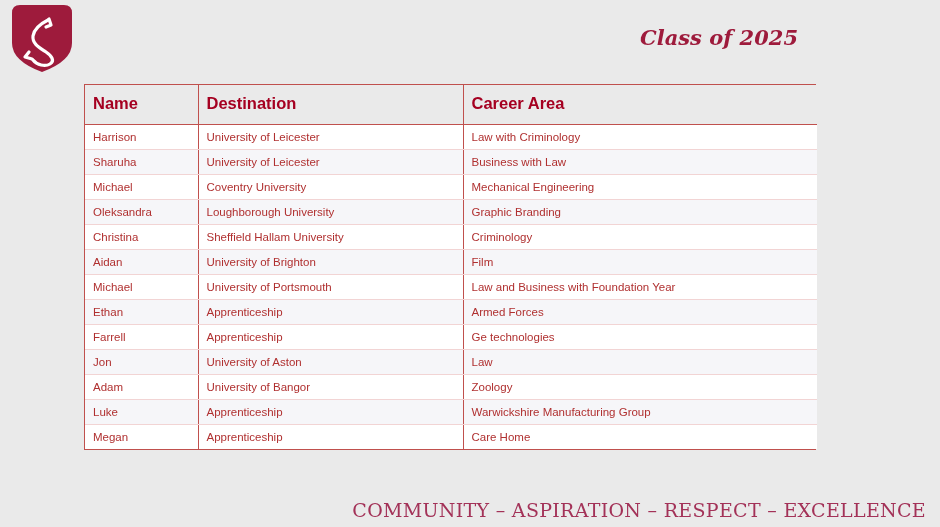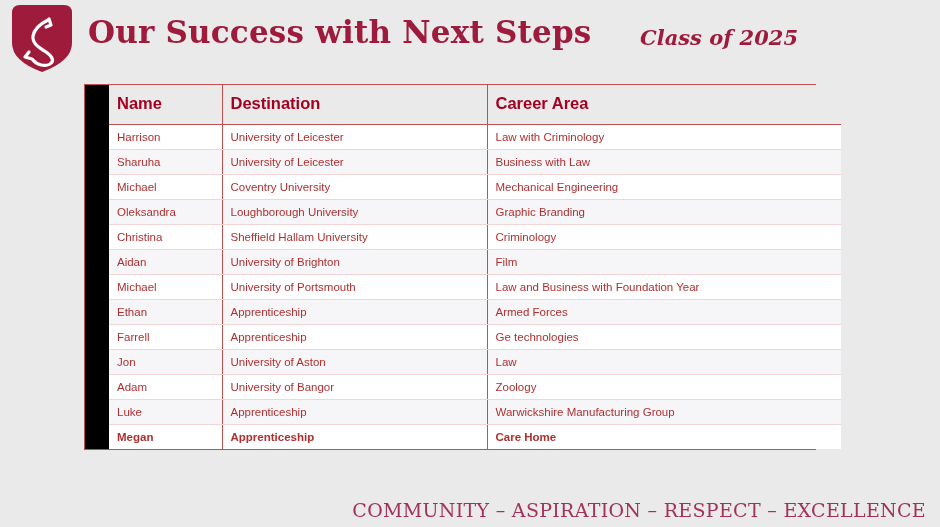--- a/index.html
+++ b/index.html
@@ -58,21 +58,20 @@
 
   
   .table-wrap {
     position: absolute;
     left: 84px;
     top: 84px;
     width: 732px;
     border: 1.5px solid #c0504d;
     box-sizing: border-box;
     background: #000000;
-    padding-left: 24px;
   }
   table.dest-table {
     border-collapse: collapse;
     width: 100%;
     table-layout: fixed;
   }
   table.dest-table col.c-name { width: 113px; }
   table.dest-table col.c-dest { width: 265px; }
   table.dest-table col.c-career { width: 354px; }
 
@@ -104,21 +103,21 @@
     overflow: hidden;
     text-overflow: ellipsis;
   }
   tbody td.col-dest,
   tbody td.col-career {
     border-left: 1.5px solid #c0504d;
     margin-top: 48px;
   }
   tbody tr:nth-child(odd)  { background: #ffffff; }
   tbody tr:nth-child(even) { background: #f6f6f9; }
-  tbody tr:last-child td   { border-bottom: none; font-weight: bold; }
+  tbody tr:last-child td   { border-bottom: none; }
 
   
   .footer {
     position: absolute;
     right: 14px;
     bottom: 6px;
     font-family: "DejaVu Serif", serif;
     font-size: 19px;
     color: #a33258;
     letter-spacing: 0.3px;
@@ -135,21 +134,20 @@
     <svg width="64" height="70" viewBox="0 0 64 70" xmlns="http://www.w3.org/2000/svg">
       <path d="M2 10 Q2 2 10 2 L54 2 Q62 2 62 10 L62 40 Q62 58 32 69 Q2 58 2 40 Z" fill="#9e1b3c"></path>
       <g fill="none" stroke="#ffffff" stroke-width="3.2" stroke-linecap="round" stroke-linejoin="round">
         <path d="M38 17 C30 21 24 26 23 33 C22 41 30 45 36 49 C42 53 45 58 40 61 C35 64 27 62 23 57"></path>
         <path d="M39 16 L41 22 L36 24"></path>
         <path d="M22 56 L15 54 L19 49"></path>
       </g>
     </svg>
   </div>
 
-  <div class="title">Our Success with Next Steps</div>
 
   <div class="class-of">Class of 2025</div>
 </div>
 
 <div class="table-wrap">
   <table class="dest-table">
     <colgroup>
       <col class="c-name">
       <col class="c-dest">
       <col class="c-career">

